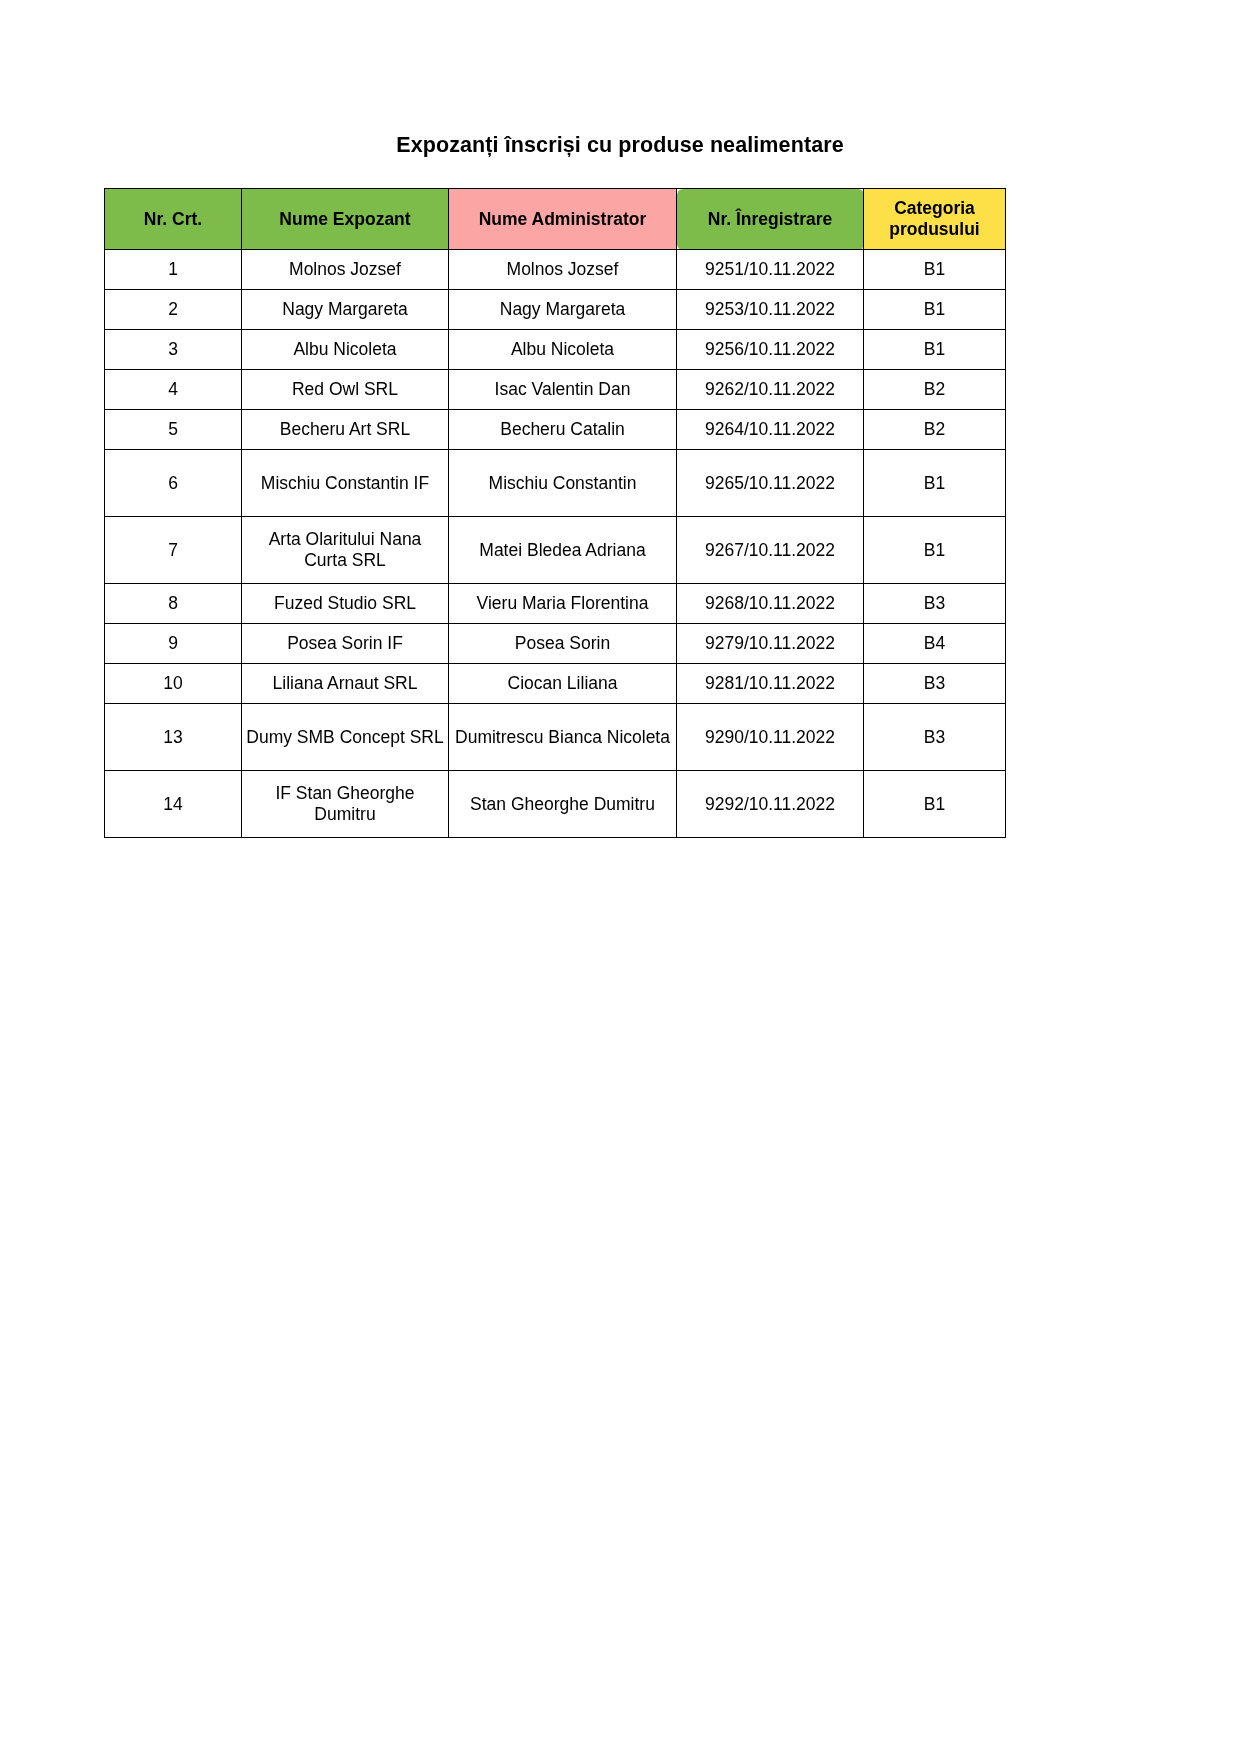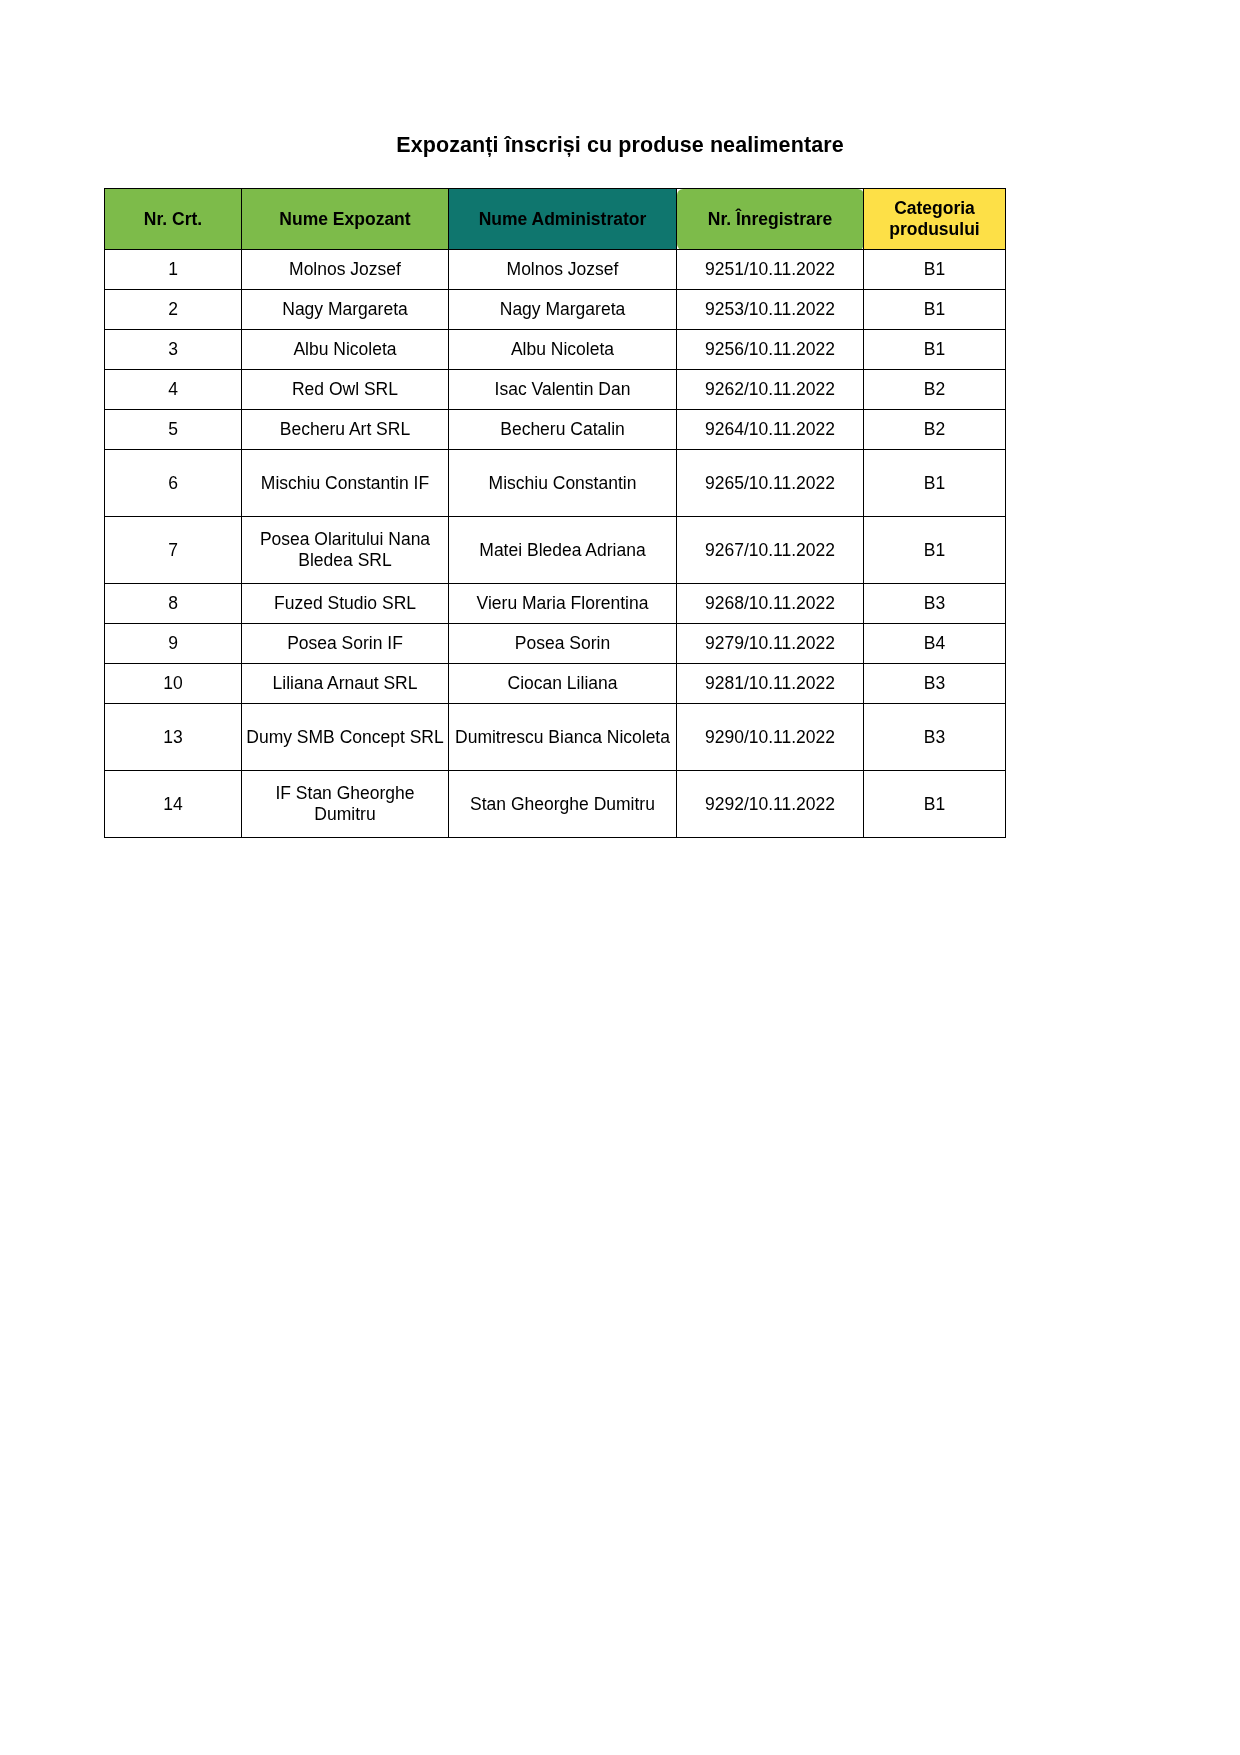--- a/index.html
+++ b/index.html
@@ -87,21 +87,21 @@
         <col class="c0">
           <col class="c1">
           <col class="c2">
           <col class="c3">
           <col class="c4">
       </colgroup>
       <thead>
         <tr>
           <th style="background: rgb(125, 187, 74);">Nr. Crt.</th>
           <th style="background: rgb(125, 187, 74);">Nume Expozant</th>
-          <th style="background: #0f766e; margin-left: 26px;">Nume Administrator</th>
+          <th style="background: #fca5a5; margin-left: 26px;">Nume Administrator</th>
           <th style="background: rgb(125, 187, 74); border-radius: 6px;">Nr. Înregistrare</th>
           <th style="background: #fde047;">Categoria produsului</th>
         </tr>
       </thead>
       <tbody id="tbody">
           <tr>
             <td>1</td>
             <td>Molnos Jozsef</td>
             <td>Molnos Jozsef</td>
             <td>9251/10.11.2022</td>
@@ -137,21 +137,21 @@
           </tr>
           <tr class="tall">
             <td>6</td>
             <td>Mischiu Constantin IF</td>
             <td>Mischiu Constantin</td>
             <td>9265/10.11.2022</td>
             <td>B1</td>
           </tr>
           <tr class="tall">
             <td>7</td>
-            <td>Posea Olaritului Nana Bledea SRL</td>
+            <td>Arta Olaritului Nana Curta SRL</td>
             <td>Matei Bledea Adriana</td>
             <td>9267/10.11.2022</td>
             <td>B1</td>
           </tr>
           <tr>
             <td>8</td>
             <td>Fuzed Studio SRL</td>
             <td>Vieru Maria Florentina</td>
             <td>9268/10.11.2022</td>
             <td>B3</td>

